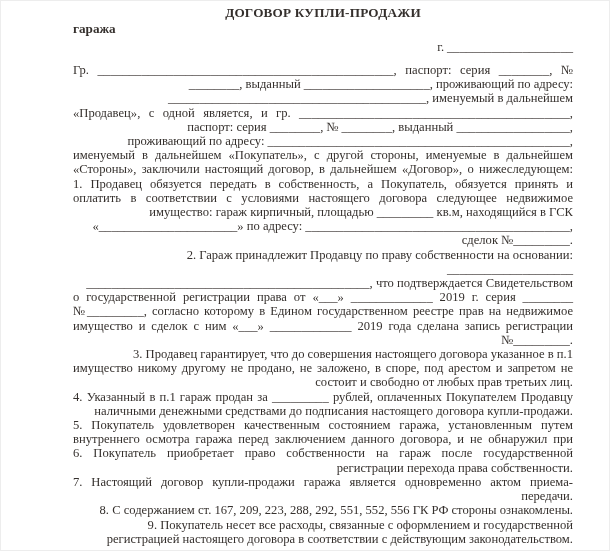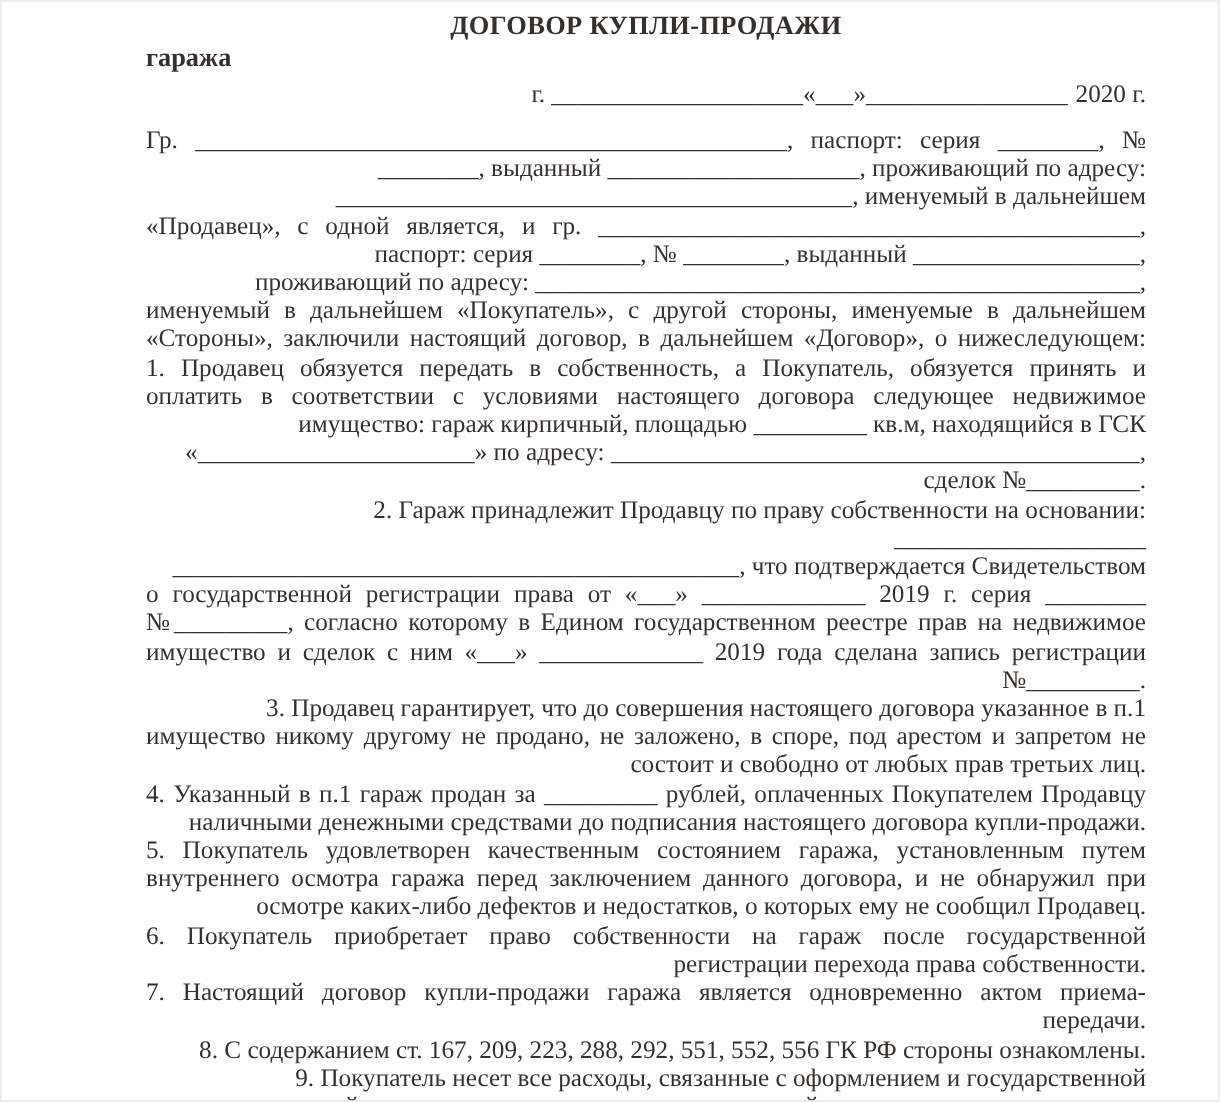--- a/index.html
+++ b/index.html
@@ -67,23 +67,20 @@
   <div class="content">
 
     <div class="t1">ДОГОВОР КУПЛИ-ПРОДАЖИ</div>
 
     <div class="t2">гаража</div>
 
     <div class="dateline">
       <span>
         <span>г.</span><span class="blank">____________________</span>
       </span>
-      <span>
-        <span>«___»</span><span>________________</span><span class="year">2020 г.</span>
-      </span>
     </div>
 
     <div class="docbody">
         <div class="ln jl"><span>Гр. _______________________________________________, паспорт: серия ________, №</span></div>
         <div class="ln"><span>________, выданный ____________________, проживающий по адресу:</span></div>
         <div class="ln"><span>_________________________________________, именуемый в дальнейшем</span></div>
         <div class="ln jl"><span class="b">«Продавец»</span><span>, с одной является, и гр. ___________________________________________,</span></div>
         <div class="ln"><span>паспорт: серия ________, № ________, выданный __________________,</span></div>
         <div class="ln"><span>проживающий по адресу: ________________________________________________,</span></div>
         <div class="ln jl"><span>именуемый в дальнейшем </span><span class="b">«Покупатель»</span><span>, с другой стороны, именуемые в дальнейшем</span></div>
@@ -99,21 +96,20 @@
         <div class="ln jl"><span>№_________, согласно которому в Едином государственном реестре прав на недвижимое</span></div>
         <div class="ln jl"><span>имущество и сделок с ним «___» _____________ 2019 года сделана запись регистрации</span></div>
         <div class="ln"><span>№_________.</span></div>
         <div class="ln"><span>3. Продавец гарантирует, что до совершения настоящего договора указанное в п.1</span></div>
         <div class="ln jl"><span>имущество никому другому не продано, не заложено, в споре, под арестом и запретом не</span></div>
         <div class="ln"><span>состоит и свободно от любых прав третьих лиц.</span></div>
         <div class="ln jl"><span>4. Указанный в п.1 гараж продан за _________ рублей, оплаченных Покупателем Продавцу</span></div>
         <div class="ln"><span>наличными денежными средствами до подписания настоящего договора купли-продажи.</span></div>
         <div class="ln jl"><span>5. Покупатель удовлетворен качественным состоянием гаража, установленным путем</span></div>
         <div class="ln jl"><span>внутреннего осмотра гаража перед заключением данного договора, и не обнаружил при</span></div>
-        <div class="ln"><span>осмотре каких-либо дефектов и недостатков, о которых ему не сообщил Продавец.</span></div>
         <div class="ln jl"><span>6. Покупатель приобретает право собственности на гараж после государственной</span></div>
         <div class="ln"><span>регистрации перехода права собственности.</span></div>
         <div class="ln jl"><span>7. Настоящий договор купли-продажи гаража является одновременно актом приема-</span></div>
         <div class="ln"><span>передачи.</span></div>
         <div class="ln"><span>8. С содержанием ст. 167, 209, 223, 288, 292, 551, 552, 556 ГК РФ стороны ознакомлены.</span></div>
         <div class="ln"><span>9. Покупатель несет все расходы, связанные с оформлением и государственной</span></div>
         <div class="ln"><span>регистрацией настоящего договора в соответствии с действующим законодательством.</span></div>
       </div>
 
   </div>

